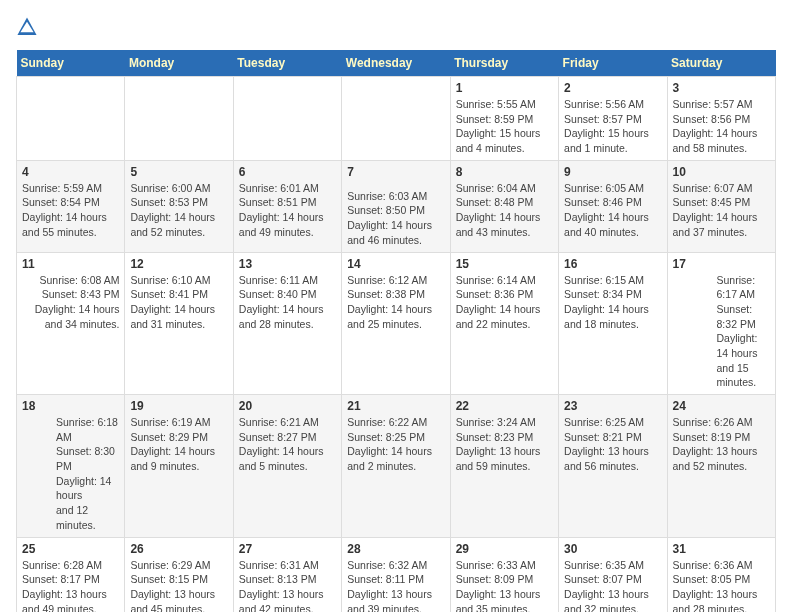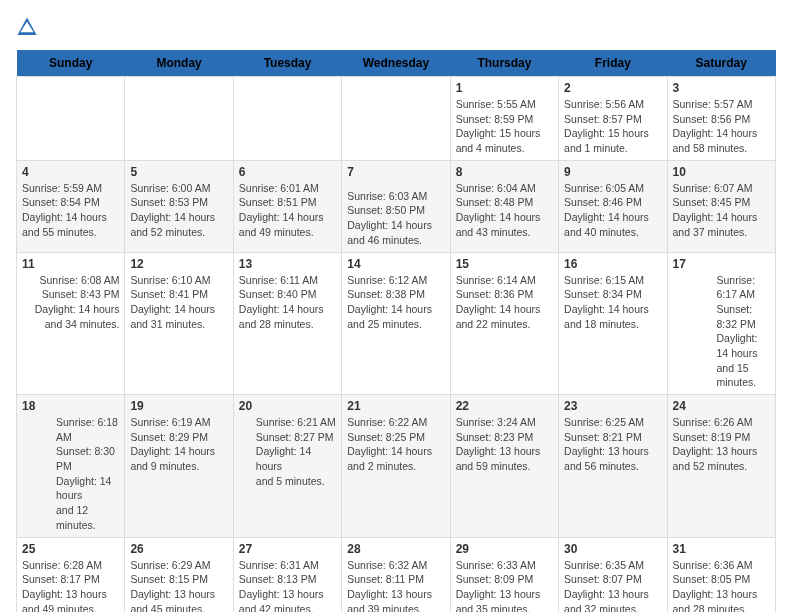--- a/index.html
+++ b/index.html
@@ -47,23 +47,23 @@
       font-size: 15px;
       color: #555;
     }
     table {
       width: 100%;
       border-collapse: collapse;
       font-size: 11px;
     }
     th {
       background-color: #2a6db5;
-      color: #000000;
+      color: #fef9c3;
       padding: 6px 4px;
-      text-align: center;
+      text-align: left;
       font-size: 12px;
       font-weight: bold;
     }
     td {
       border: 1px solid #ddd;
       padding: 4px 5px;
       vertical-align: top;
       width: calc(100% / 7);
       min-height: 80px;
     }
@@ -260,21 +260,21 @@
         </td>
         <td>
           <span class="day-number">19</span>
           <div class="day-info" style="white-space: pre-line;">Sunrise: 6:19 AM
 Sunset: 8:29 PM
 Daylight: 14 hours
 and 9 minutes.</div>
         </td>
         <td>
           <span class="day-number">20</span>
-          <div class="day-info" style="white-space: pre-line; margin-left: 17px;">Sunrise: 6:21 AM
+          <div class="day-info" style="white-space: pre-line;">Sunrise: 6:21 AM
 Sunset: 8:27 PM
 Daylight: 14 hours
 and 5 minutes.</div>
         </td>
         <td>
           <span class="day-number">21</span>
           <div class="day-info" style="white-space: pre-line;">Sunrise: 6:22 AM
 Sunset: 8:25 PM
 Daylight: 14 hours
 and 2 minutes.</div>

